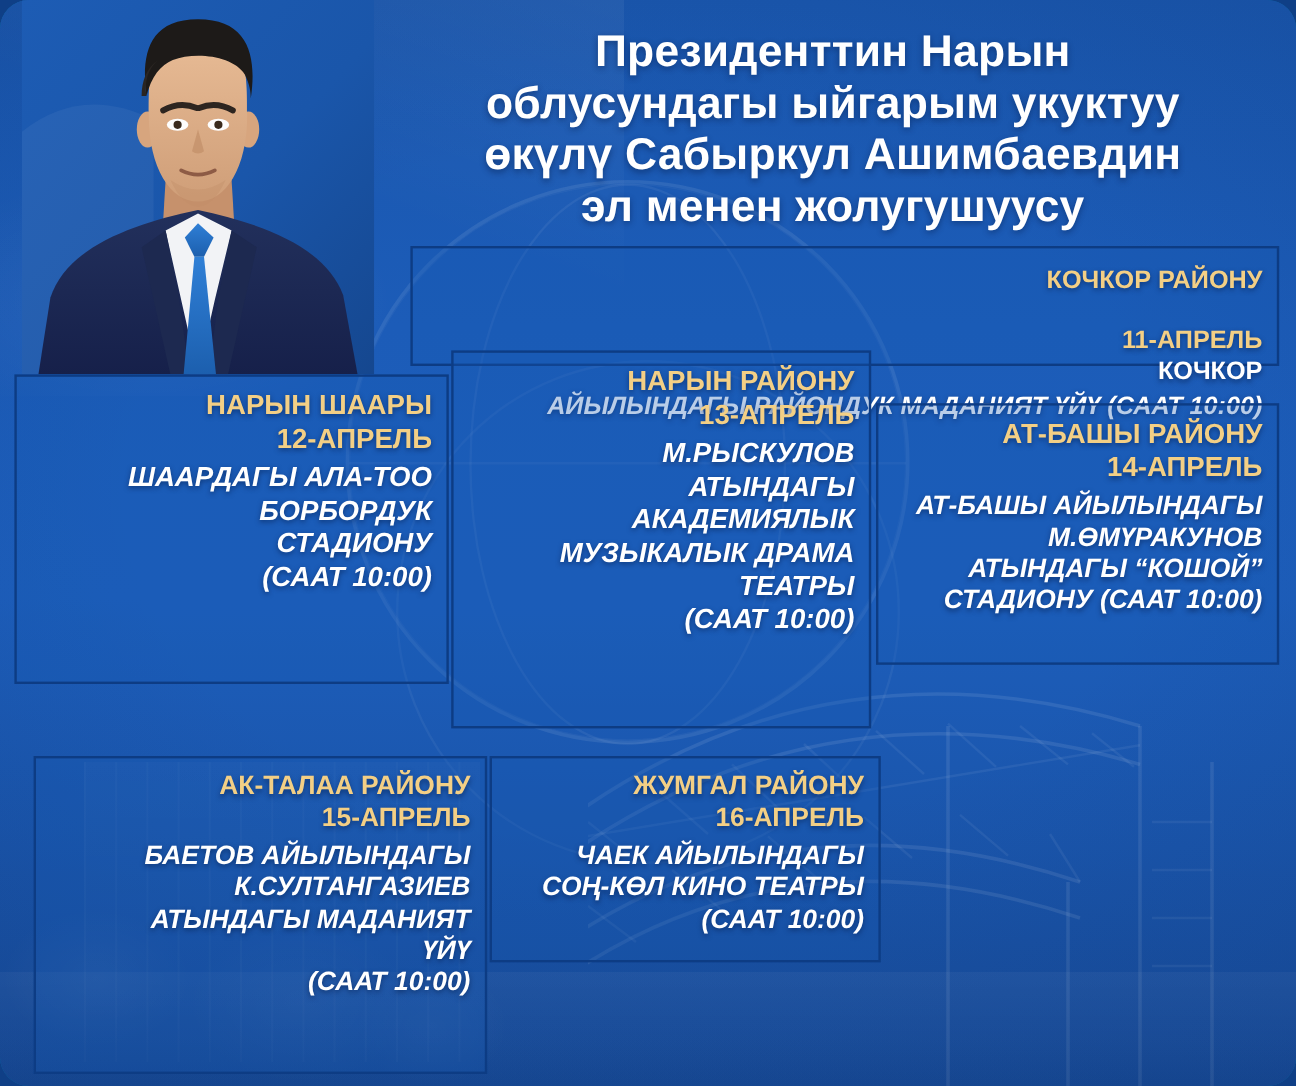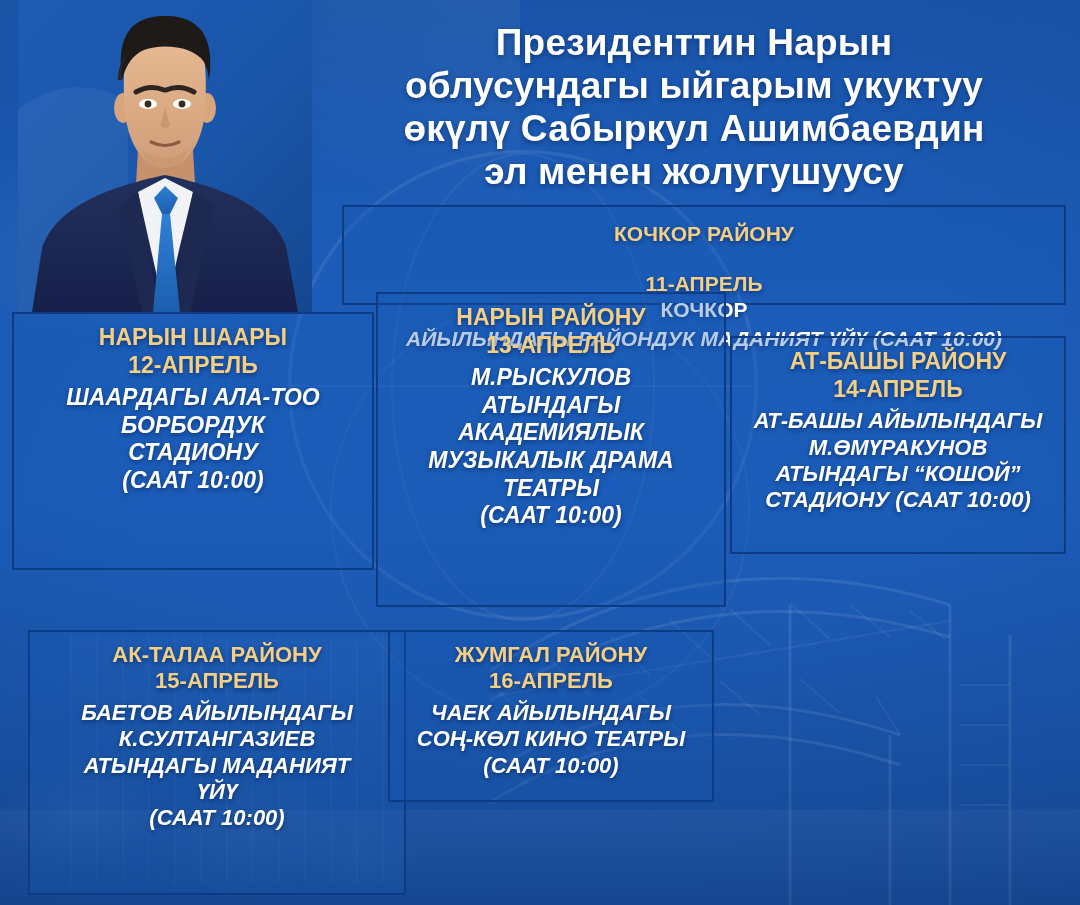--- a/index.html
+++ b/index.html
@@ -4,20 +4,21 @@
 <title>Announcement Poster</title>
 <style>
   html,body{margin:0;padding:0;background:#0f3f86;}
   *{box-sizing:border-box;}
   .poster{
     position:relative;
     width:1080px;height:905px;
     overflow:hidden;
     font-family:"Liberation Sans","DejaVu Sans",sans-serif;
     background:#0369a1;
+    border-radius:24px;
     -webkit-font-smoothing:antialiased;
   }
 
   
   .bg{position:absolute;inset:0;}
   .bg-base{
     position:absolute;inset:0;
     background:
       linear-gradient(180deg,#1a57ae 0%,#1c5cb8 30%,#1d5ebb 55%,#1a55ab 78%,#174b99 100%);
   }
@@ -97,21 +98,21 @@
     letter-spacing:.2px;
     text-shadow:0 2px 5px rgba(0,20,60,.45);
   }
   .title .ln{display:block;white-space:nowrap;}
 
   
   .card{
     position:absolute;
     border:2px solid #0d3c84;
     color:#ffffff;
-    text-align:center;
+    text-align:right;
     padding:10px 12px 24px;
     background:rgba(24,88,178,0.30);
   }
   .card .head{
     color:#f3cf85;
     font-weight:bold;
     line-height:1.2;
     text-shadow:0 2px 4px rgba(0,20,60,.5);
   }
   .card .body{
@@ -141,21 +142,21 @@
 
   #card-at-bashy{left:730px;top:312px;width:336px;height:218px;margin-top:24px;}
   #card-at-bashy .head{font-size:23px;}
   #card-at-bashy .body{font-size:22px;margin-top:5px;}
 
   
   #card-ak-talaa{left:28px;top:630px;width:378px;height:265px;}
   #card-ak-talaa .head{font-size:22px;}
   #card-ak-talaa .body{font-size:22px;margin-top:5px;}
 
-  #card-jumgal{left:388px;top:630px;width:326px;height:172px;}
+  #card-jumgal{left:408px;top:630px;width:326px;height:172px;}
   #card-jumgal .head{font-size:22px;}
   #card-jumgal .body{font-size:22px;margin-top:5px;}
 </style>
 </head>
 <body>
 
 <div class="poster">
 
   <div class="bg">
     <div class="bg-base"></div>

